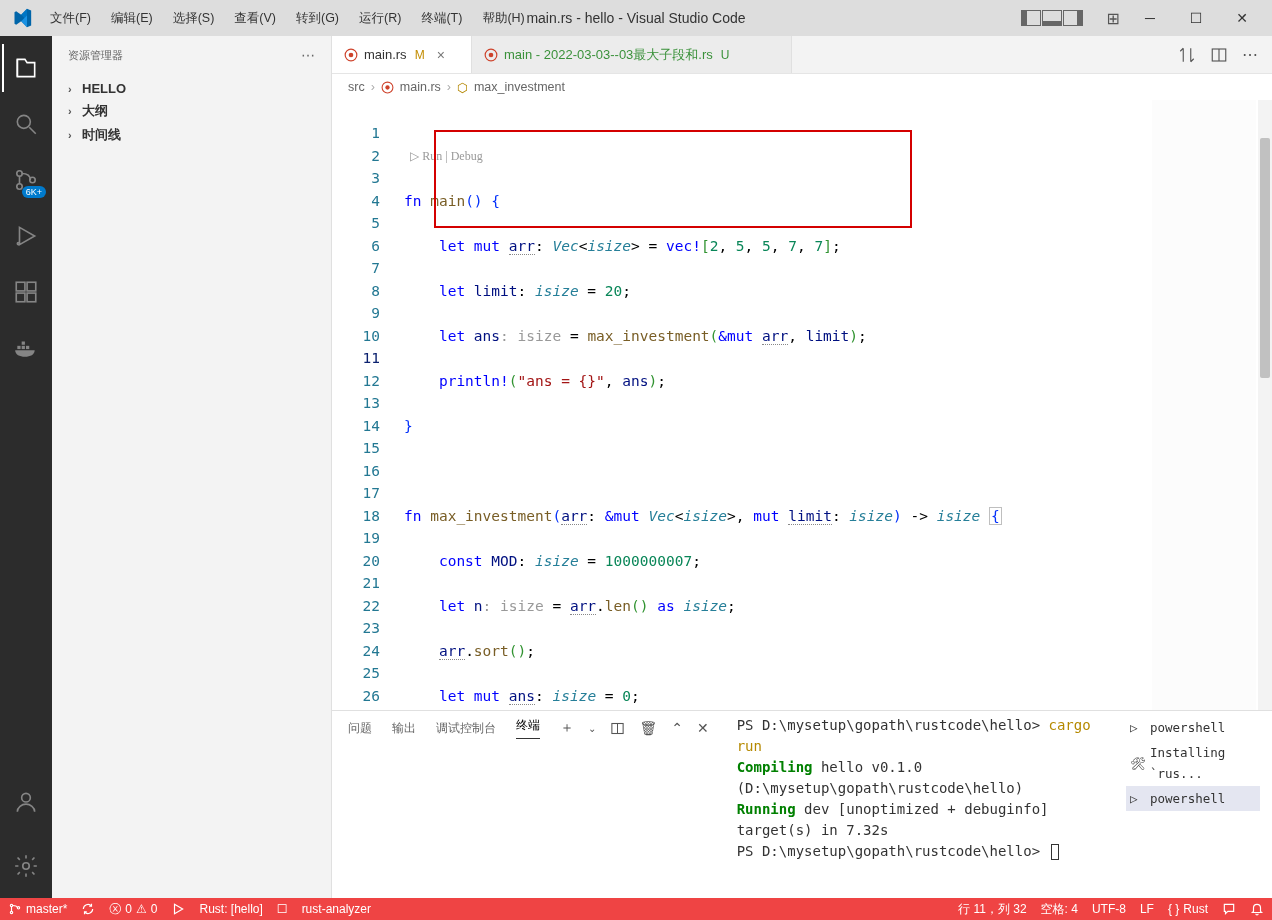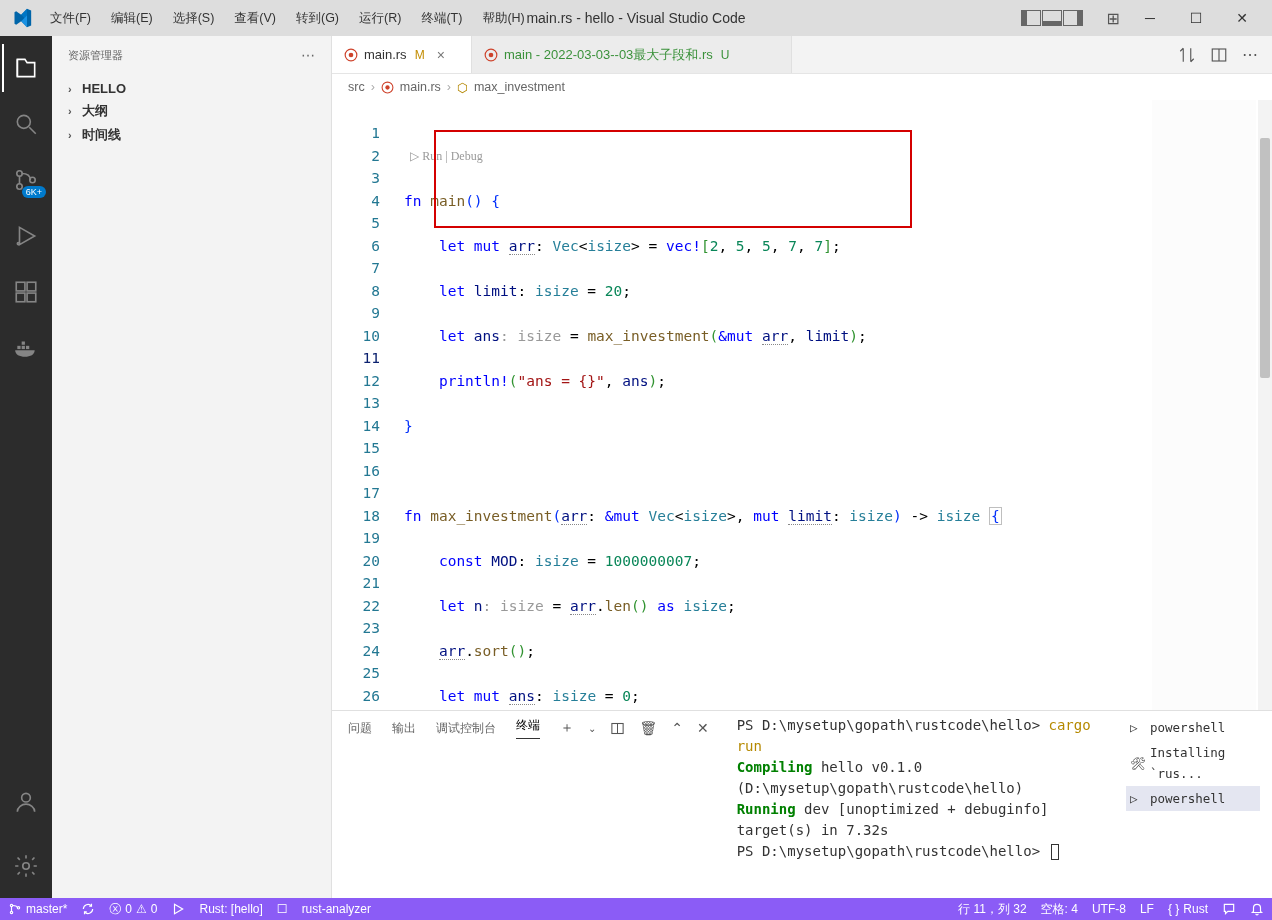--- a/index.html
+++ b/index.html
@@ -52,21 +52,21 @@
 .redbox { position: absolute; border: 2px solid #d40000; }
 .redbox1 { left: 30px; top: 30px; width: 478px; height: 98px; }
 .line-hl { position: absolute; left: 0; top: 247px; width: 100%; height: 22.5px; background: #f0f0f0; z-index: -1; }
 .bracket-hl { border: 1px solid #bfbfbf; padding: 0 1px; }
 
 .minimap { position: absolute; right: 16px; top: 0; width: 104px; height: 100%; background: #fcfcfc; }
 .editor-scrollbar { position:absolute; right:0; top:0; width:14px; height:100%; background:#f3f3f3;}
 .scroll-thumb { position:absolute; right:2px; top:38px; width:10px; height:240px; background:#c1c1c1; border-radius:2px;}
 
 .kw { color: #0000ff; }
-.ty { color: #267f99; }
+.ty { color: #267f99; font-style: italic; }
 .fn-name { color: #795e26; }
 .var { color: #001080; }
 .num { color: #098658; }
 .str { color: #a31515; }
 .macro { color: #0000ff; }
 .param-hint { color: #999; }
 .u-dot { border-bottom: 1px dotted #888; }
 .bracket1{color:#0431fa;} .bracket2{color:#319331;}
 
 .panel { height: 188px; border-top: 1px solid #e0e0e0; background: #fff; display: flex; }
@@ -77,21 +77,21 @@
 .term-text { flex: 1; }
 .ansbox { border: 1.5px solid #d40000; display: inline-block; padding: 0px 2px;}
 .term-yellow { color: #b58900; }
 .term-green { color: #008000; font-weight: bold;}
 .term-cursor { display: inline-block; width: 8px; height: 16px; border: 1px solid #333; vertical-align: middle; margin-left: 2px;}
 .term-sidebar { width: 140px; border-left: 0; font-size: 12.5px; padding-left:6px;}
 .term-item { display: flex; align-items: center; gap: 6px; padding: 2px 4px; }
 .term-item.active { background: #e4e6f1; }
 .term-ico { width:14px; display:inline-block; }
 
-.statusbar { height: 22px; background: #8b5cf6; color: #fff; display: flex; align-items: center; font-size: 12px; padding: 0 8px; gap: 14px; }
+.statusbar { height: 22px; background: #ef4444; color: #fff; display: flex; align-items: center; font-size: 12px; padding: 0 8px; gap: 14px; }
 .statusbar .sb-item { display: flex; align-items: center; gap: 4px; }
 .sb-right { margin-left: auto; display: flex; gap: 14px; align-items:center;}
 svg { display:block; }
 </style>
 </head>
 <body>
 
 <div class="titlebar">
   <span class="vscode-icon">
     <svg width="20" height="20" viewBox="0 0 24 24">

